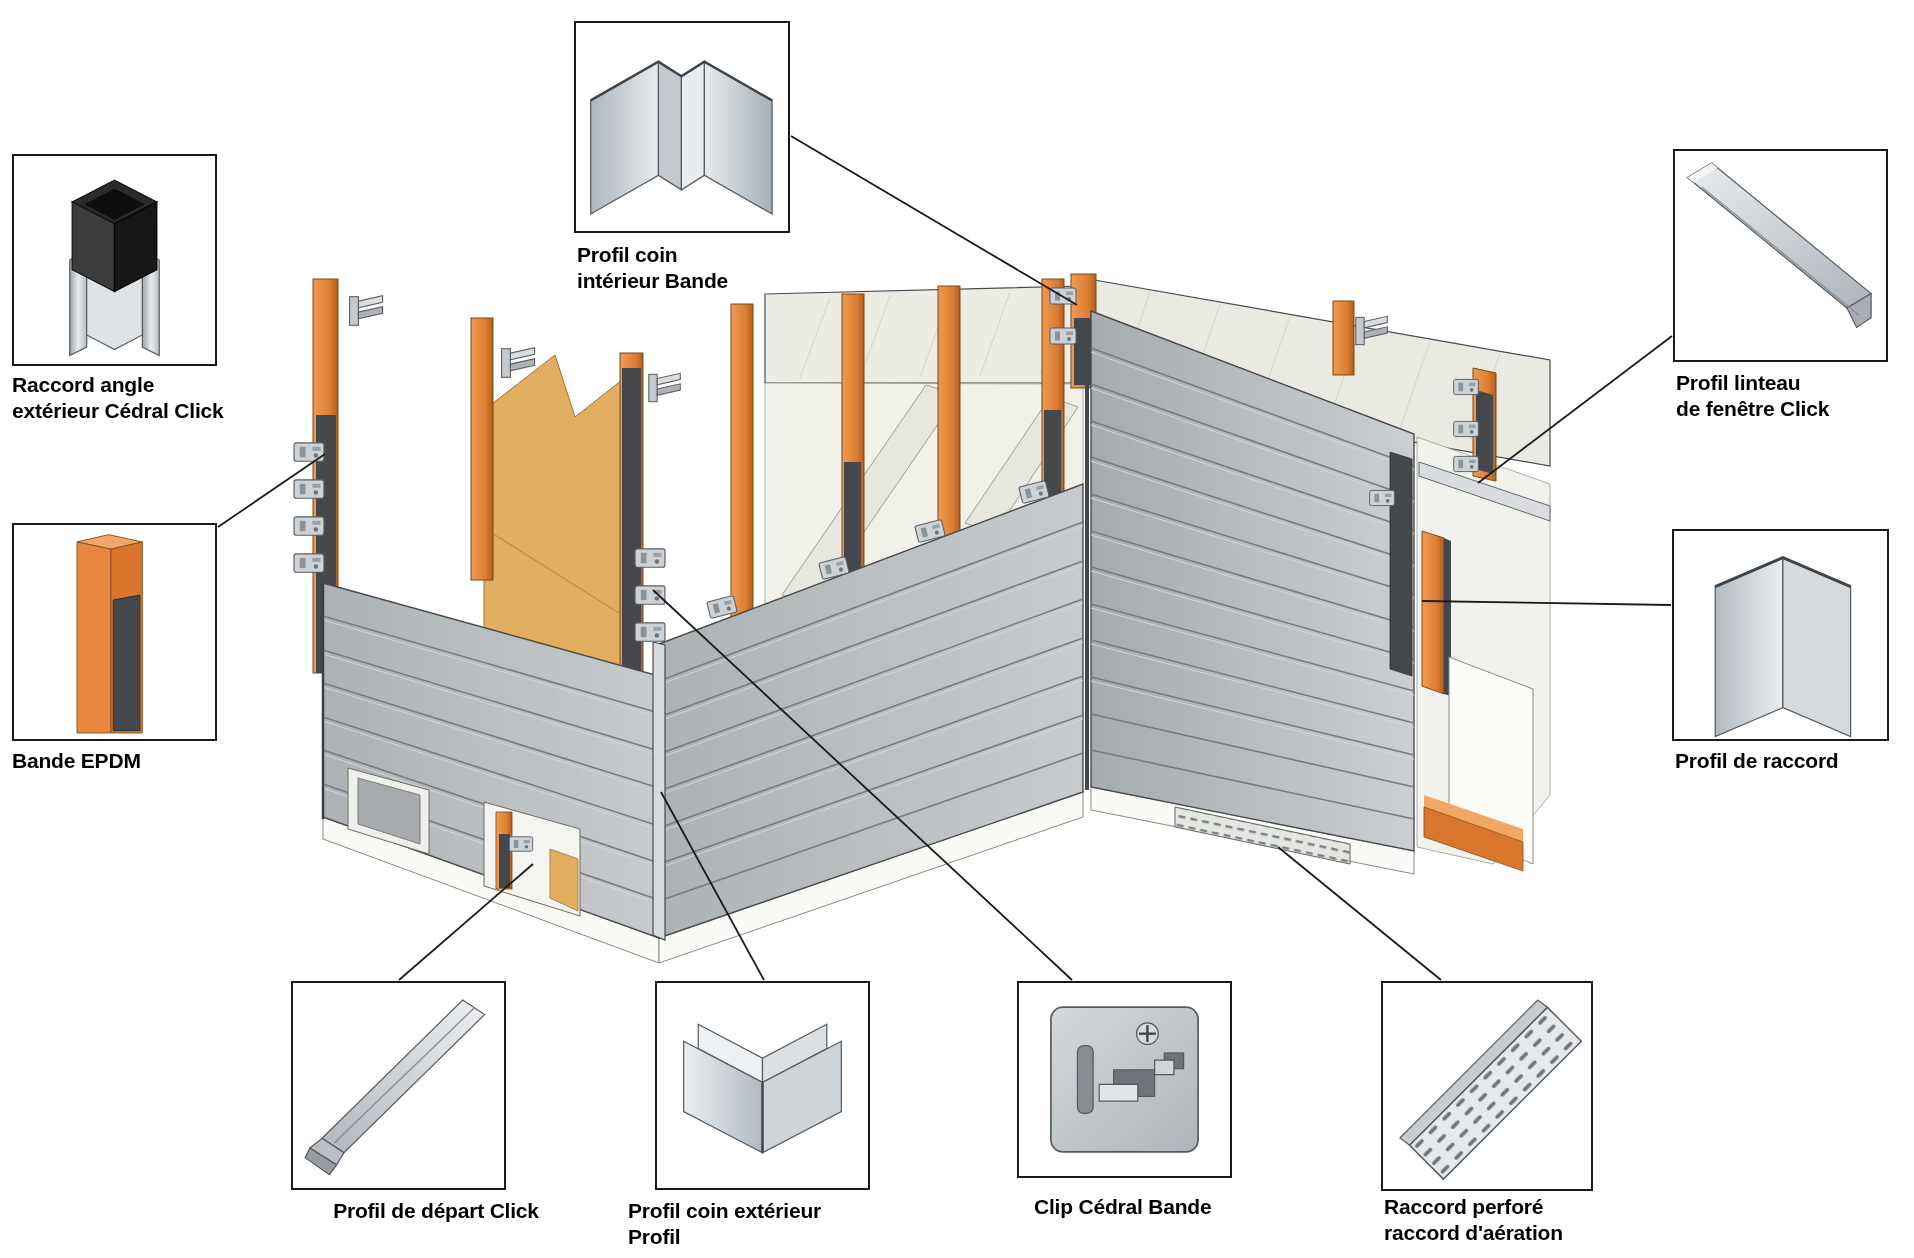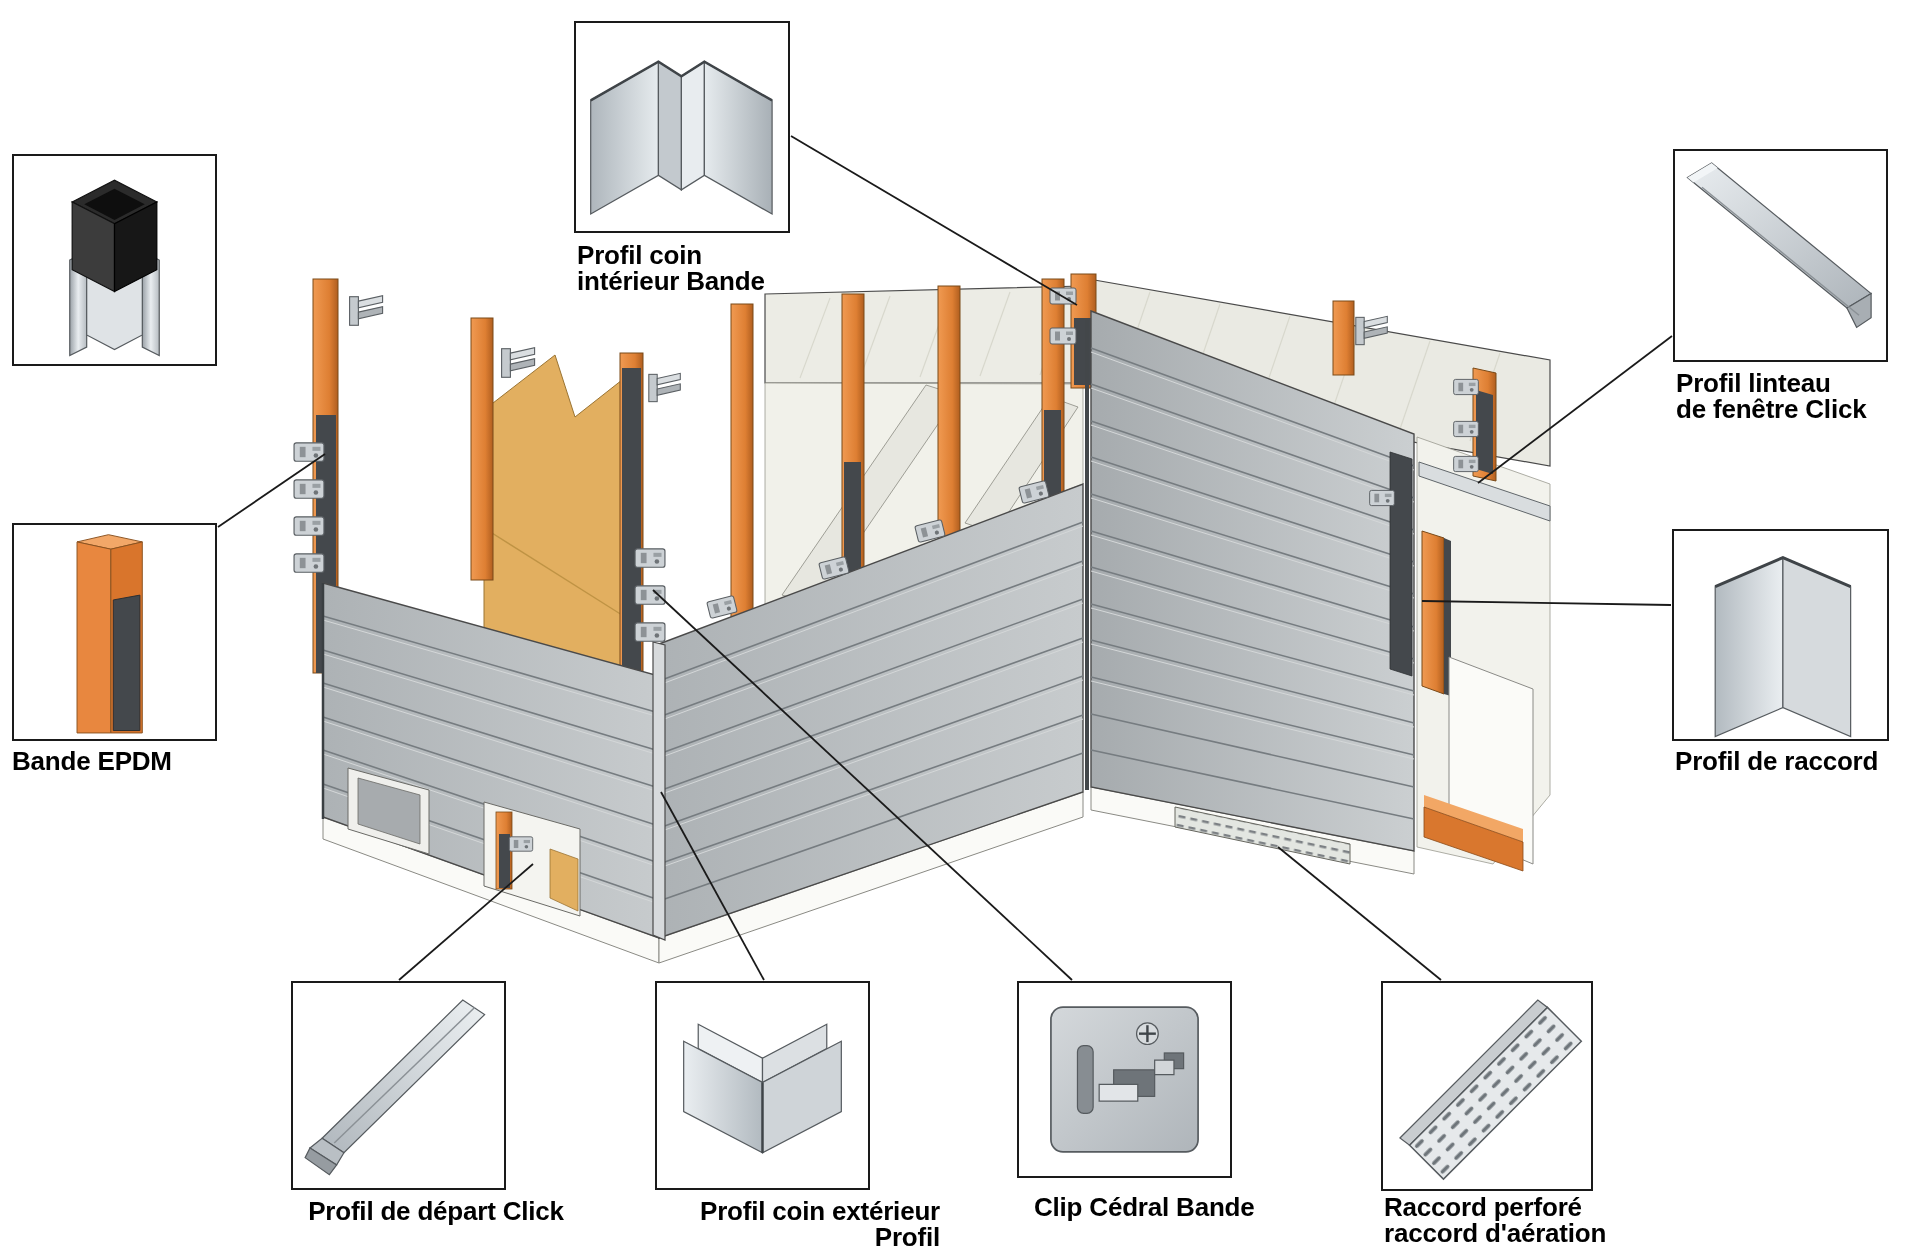--- a/index.html
+++ b/index.html
@@ -1,21 +1,21 @@
 <!DOCTYPE html>
 <html><head>
 <meta charset="utf-8">
 <style>
   * { margin:0; padding:0; box-sizing:border-box; }
   html,body { background:#ffffff; font-family:"Liberation Sans", sans-serif; }
   #canvas { position:relative; width:1914px; height:1258px; background:#ffffff; overflow:hidden; }
   #scene { position:absolute; left:0; top:0; }
   .callout { position:absolute; border:2px solid #1a1a1a; background:#ffffff; }
   .callout svg { display:block; width:100%; height:100%; }
-  .callout-label { position:absolute; font-weight:bold; color:#000; font-size:26px; line-height:26px; letter-spacing:-0.2px; width:290px; }
+  .callout-label { position:absolute; font-weight:bold; color:#000; font-size:21px; line-height:26px; letter-spacing:-0.2px; width:290px; }
 </style>
 </head>
 <body>
 
 <div id="canvas">
 
   <svg id="scene" width="1914" height="1258" viewBox="0 0 1914 1258">
     <defs>
       <linearGradient id="gPlank" x1="0" x2="1" y1="0" y2="0">
         <stop offset="0" stop-color="#ADB2B5"></stop>
@@ -254,20 +254,24 @@
         </defs>
       <polygon points="46,86 60,79 60,158 46,165" fill="url(#ra-m)" stroke="#565B5F" stroke-width="1"></polygon>
       <polygon points="106,79 120,86 120,165 106,158" fill="url(#ra-m)" stroke="#565B5F" stroke-width="1"></polygon>
       <polygon points="60,88 83,100 106,88 106,148 83,160 60,148" fill="#DFE3E6" stroke="#565B5F" stroke-width="1"></polygon>
       <polygon points="48,38 83,20 118,38 83,56" fill="#2B2B2B" stroke="#111111"></polygon>
       <polygon points="48,38 83,56 83,112 48,94" fill="#3C3C3C" stroke="#111111"></polygon>
       <polygon points="83,56 118,38 118,94 83,112" fill="#171717" stroke="#000000"></polygon>
       <polygon points="58,40 83,27 108,40 83,53" fill="#0E0E0E"></polygon>
     </svg>
   </div>
+  <div class="callout-label" style="left:12px; top:372px;">
+    <div>Raccord angle</div>
+    <div>extérieur Cédral Click</div>
+  </div>
 
   <div class="callout" style="left:12px; top:523px; width:205px; height:218px;">
     <svg viewBox="0 0 166 177">
       <polygon points="52,14 78,8 106,14 80,20" fill="#F2A768" stroke="#8A5220" stroke-width="0.8"></polygon>
       <polygon points="52,14 80,20 80,172 52,172" fill="#E8873F" stroke="#8A5220" stroke-width="0.8"></polygon>
       <polygon points="80,20 106,14 106,172 80,172" fill="#D9752C" stroke="#8A5220" stroke-width="0.8"></polygon>
       <polygon points="82,62 104,58 104,170 82,170" fill="#44484C" stroke="#2B2E31" stroke-width="0.8"></polygon>
     </svg>
   </div>
   <div class="callout-label" style="left:12px; top:748px;">
@@ -363,21 +367,21 @@
             <stop offset="1" stop-color="#B2BAC0"></stop>
           </linearGradient>
         </defs>
       <polygon points="34,34 87,62 87,82 34,54" fill="#EEF1F3" stroke="#565B5F" stroke-width="1"></polygon>
       <polygon points="140,34 87,62 87,82 140,54" fill="#DCE0E3" stroke="#565B5F" stroke-width="1"></polygon>
       <polygon points="22,48 87,82 87,140 22,106" fill="url(#ce-m)" stroke="#565B5F" stroke-width="1"></polygon>
       <polygon points="152,48 87,82 87,140 152,106" fill="#CFD4D8" stroke="#565B5F" stroke-width="1"></polygon>
       <line x1="87" y1="82" x2="87" y2="140" stroke="#3F4448" stroke-width="2"></line>
     </svg>
   </div>
-  <div class="callout-label" style="left:650px; top:1198px;text-align:right;">
+  <div class="callout-label" style="left:628px; top:1198px;">
     <div>Profil coin extérieur</div>
     <div>Profil</div>
   </div>
 
   <div class="callout" style="left:1017px; top:981px; width:215px; height:197px;">
     <svg viewBox="0 0 174 160">
       <defs>
           <linearGradient id="cl-m" x1="0" y1="0" x2="1" y2="1">
             <stop offset="0" stop-color="#D4D8DB"></stop>
             <stop offset="1" stop-color="#AFB5BA"></stop>

